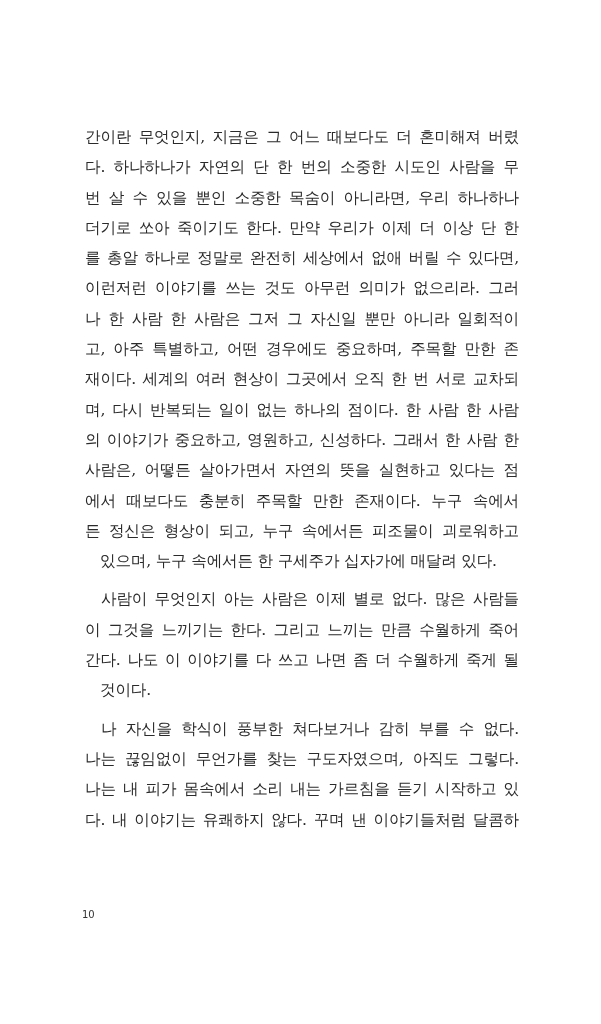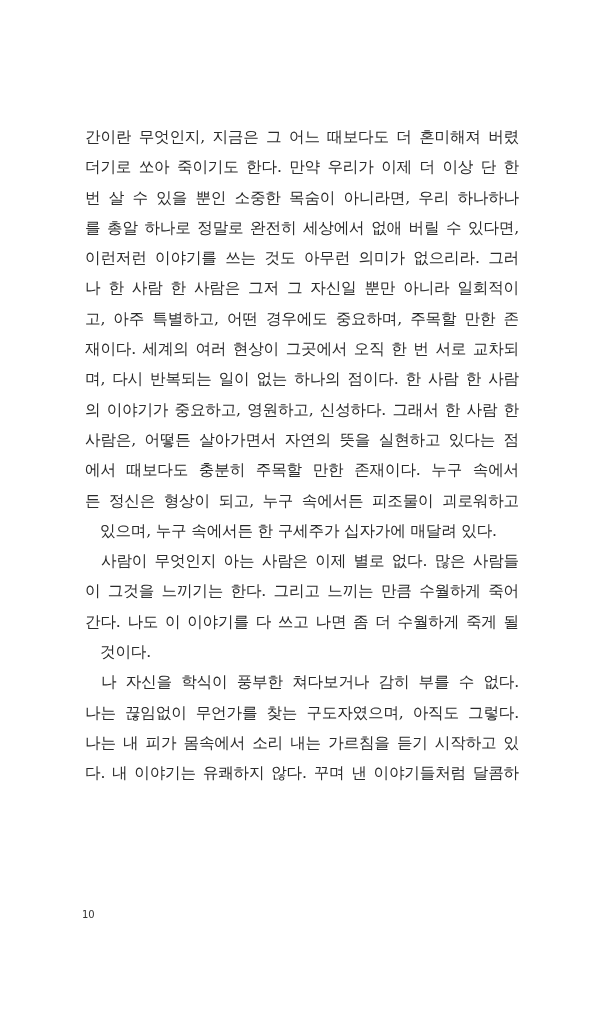--- a/index.html
+++ b/index.html
@@ -37,40 +37,42 @@
       text-align: justify;
       text-align-last: justify;
       letter-spacing: -0.2px;
     }
     .line.last {
       text-align-last: left;
       margin-left: 15px;
     }
     .line.indent {
       padding-left: 16px;
+      margin-top: 8px;
     }
     .page-number {
       position: absolute;
       left: 82px;
       top: 909px;
       font-size: 10px;
       font-family: "DejaVu Sans", sans-serif;
       color: #333333;
     }
   </style>
 </head>
 <body>
 
 <div class="page">
   <div class="text-block">
 
     <div>
       <div class="line">간이란 무엇인지, 지금은 그 어느 때보다도 더 혼미해져 버렸</div>
+      <div class="line">다. 하나하나가 자연의 단 한 번의 소중한 시도인 사람을 무</div>
+      <div class="line">번 살 수 있을 뿐인 소중한 목숨이 아니라면, 우리 하나하나</div>
       <div class="line">더기로 쏘아 죽이기도 한다. 만약 우리가 이제 더 이상 단 한</div>
-      <div class="line">번 살 수 있을 뿐인 소중한 목숨이 아니라면, 우리 하나하나</div>
       <div class="line">를 총알 하나로 정말로 완전히 세상에서 없애 버릴 수 있다면,</div>
       <div class="line">이런저런 이야기를 쓰는 것도 아무런 의미가 없으리라. 그러</div>
       <div class="line">나 한 사람 한 사람은 그저 그 자신일 뿐만 아니라 일회적이</div>
       <div class="line">고, 아주 특별하고, 어떤 경우에도 중요하며, 주목할 만한 존</div>
       <div class="line">재이다. 세계의 여러 현상이 그곳에서 오직 한 번 서로 교차되</div>
       <div class="line">며, 다시 반복되는 일이 없는 하나의 점이다. 한 사람 한 사람</div>
       <div class="line">의 이야기가 중요하고, 영원하고, 신성하다. 그래서 한 사람 한</div>
       <div class="line">사람은, 어떻든 살아가면서 자연의 뜻을 실현하고 있다는 점</div>
       <div class="line">에서 때보다도 충분히 주목할 만한 존재이다. 누구 속에서</div>
       <div class="line">든 정신은 형상이 되고, 누구 속에서든 피조물이 괴로워하고</div>

